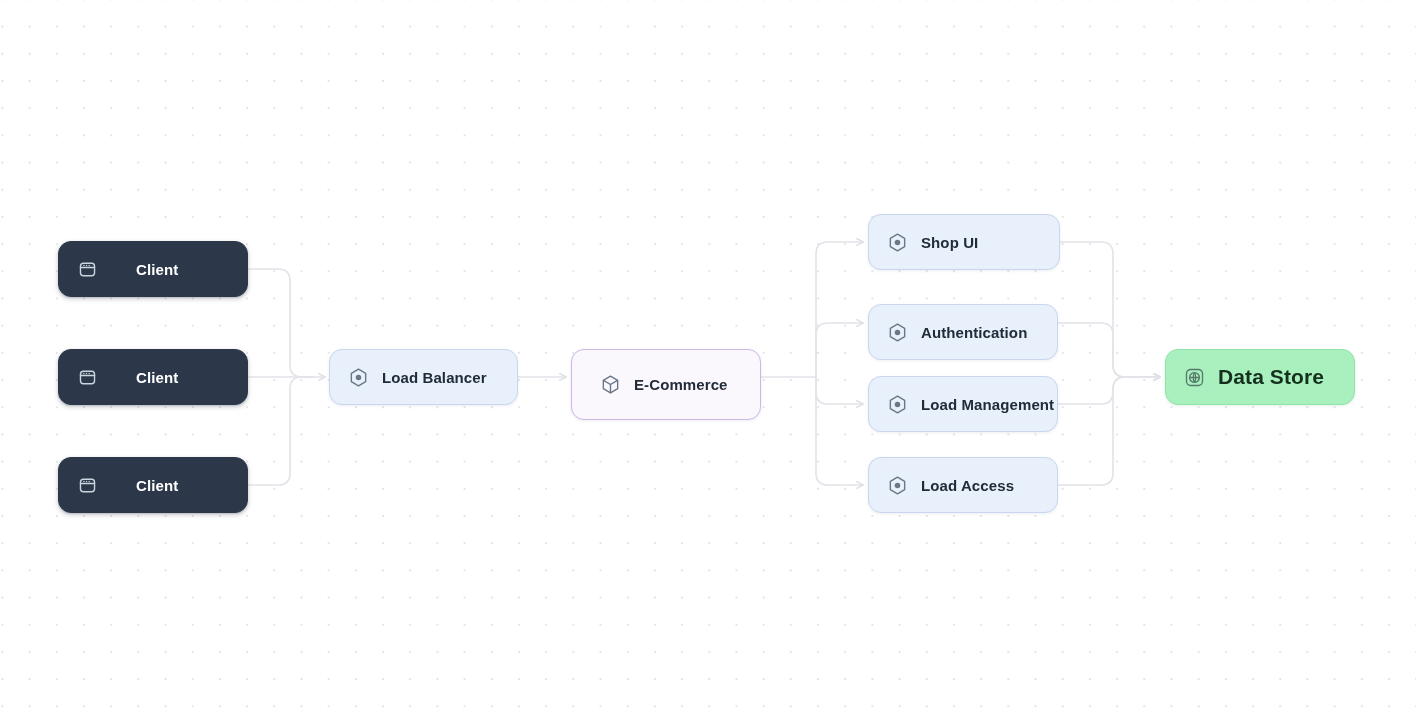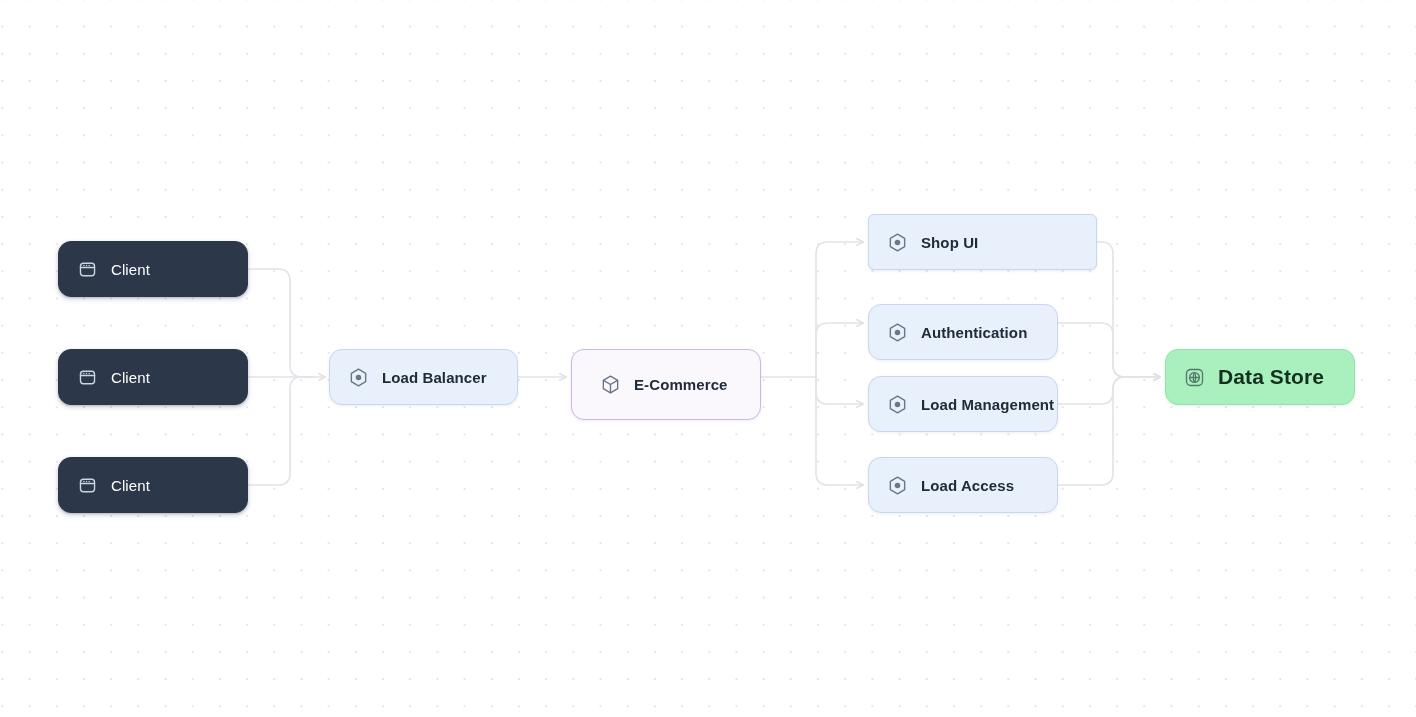--- a/index.html
+++ b/index.html
@@ -59,21 +59,22 @@
   .node.client {
     width: 190px;
     height: 56px;
     background: #2c3849;
     border: 1px solid #2c3849;
     box-shadow: 0 2px 5px rgba(25,35,55,0.22), 0 1px 2px rgba(25,35,55,0.16);
   }
   .node.client .node-label {
     color: #ffffff;
     font-size: 15px;
-    font-weight: 400;
+    font-weight: 700;
+    margin-left: 25px;
   }
 
   
   .node.service {
     background: #e7f0fb;
     border: 1px solid #c9d6ee;
     box-shadow: 0 1px 3px rgba(70,90,130,0.10);
   }
   .node.service .node-label {
     color: #222b38;
@@ -103,21 +104,21 @@
     color: #16301f;
     font-size: 21px;
     font-weight: 600;
   }
 
   .n-client-1 { left: 58px;  top: 241px; }
   .n-client-2 { left: 58px;  top: 349px; }
   .n-client-3 { left: 58px;  top: 457px; }
   .n-lb       { left: 329px; top: 349px; width: 189px; height: 56px; }
   .n-ecom     { left: 571px; top: 349px; width: 190px; height: 71px; padding-left: 28px; }
-  .n-shop     { left: 868px; top: 214px; width: 229px; height: 56px; border-radius: 6px; }
+  .n-shop     { left: 868px; top: 214px; width: 192px; height: 56px; }
   .n-auth     { left: 868px; top: 295px; width: 190px; height: 56px; margin-top: 9px; }
   .n-user     { left: 868px; top: 376px; width: 190px; height: 56px; }
   .n-data     { left: 868px; top: 457px; width: 190px; height: 56px; }
   .n-store    { left: 1165px; top: 349px; width: 190px; height: 56px; }
 </style>
 </head>
 <body>
 
 <div id="canvas">
 

